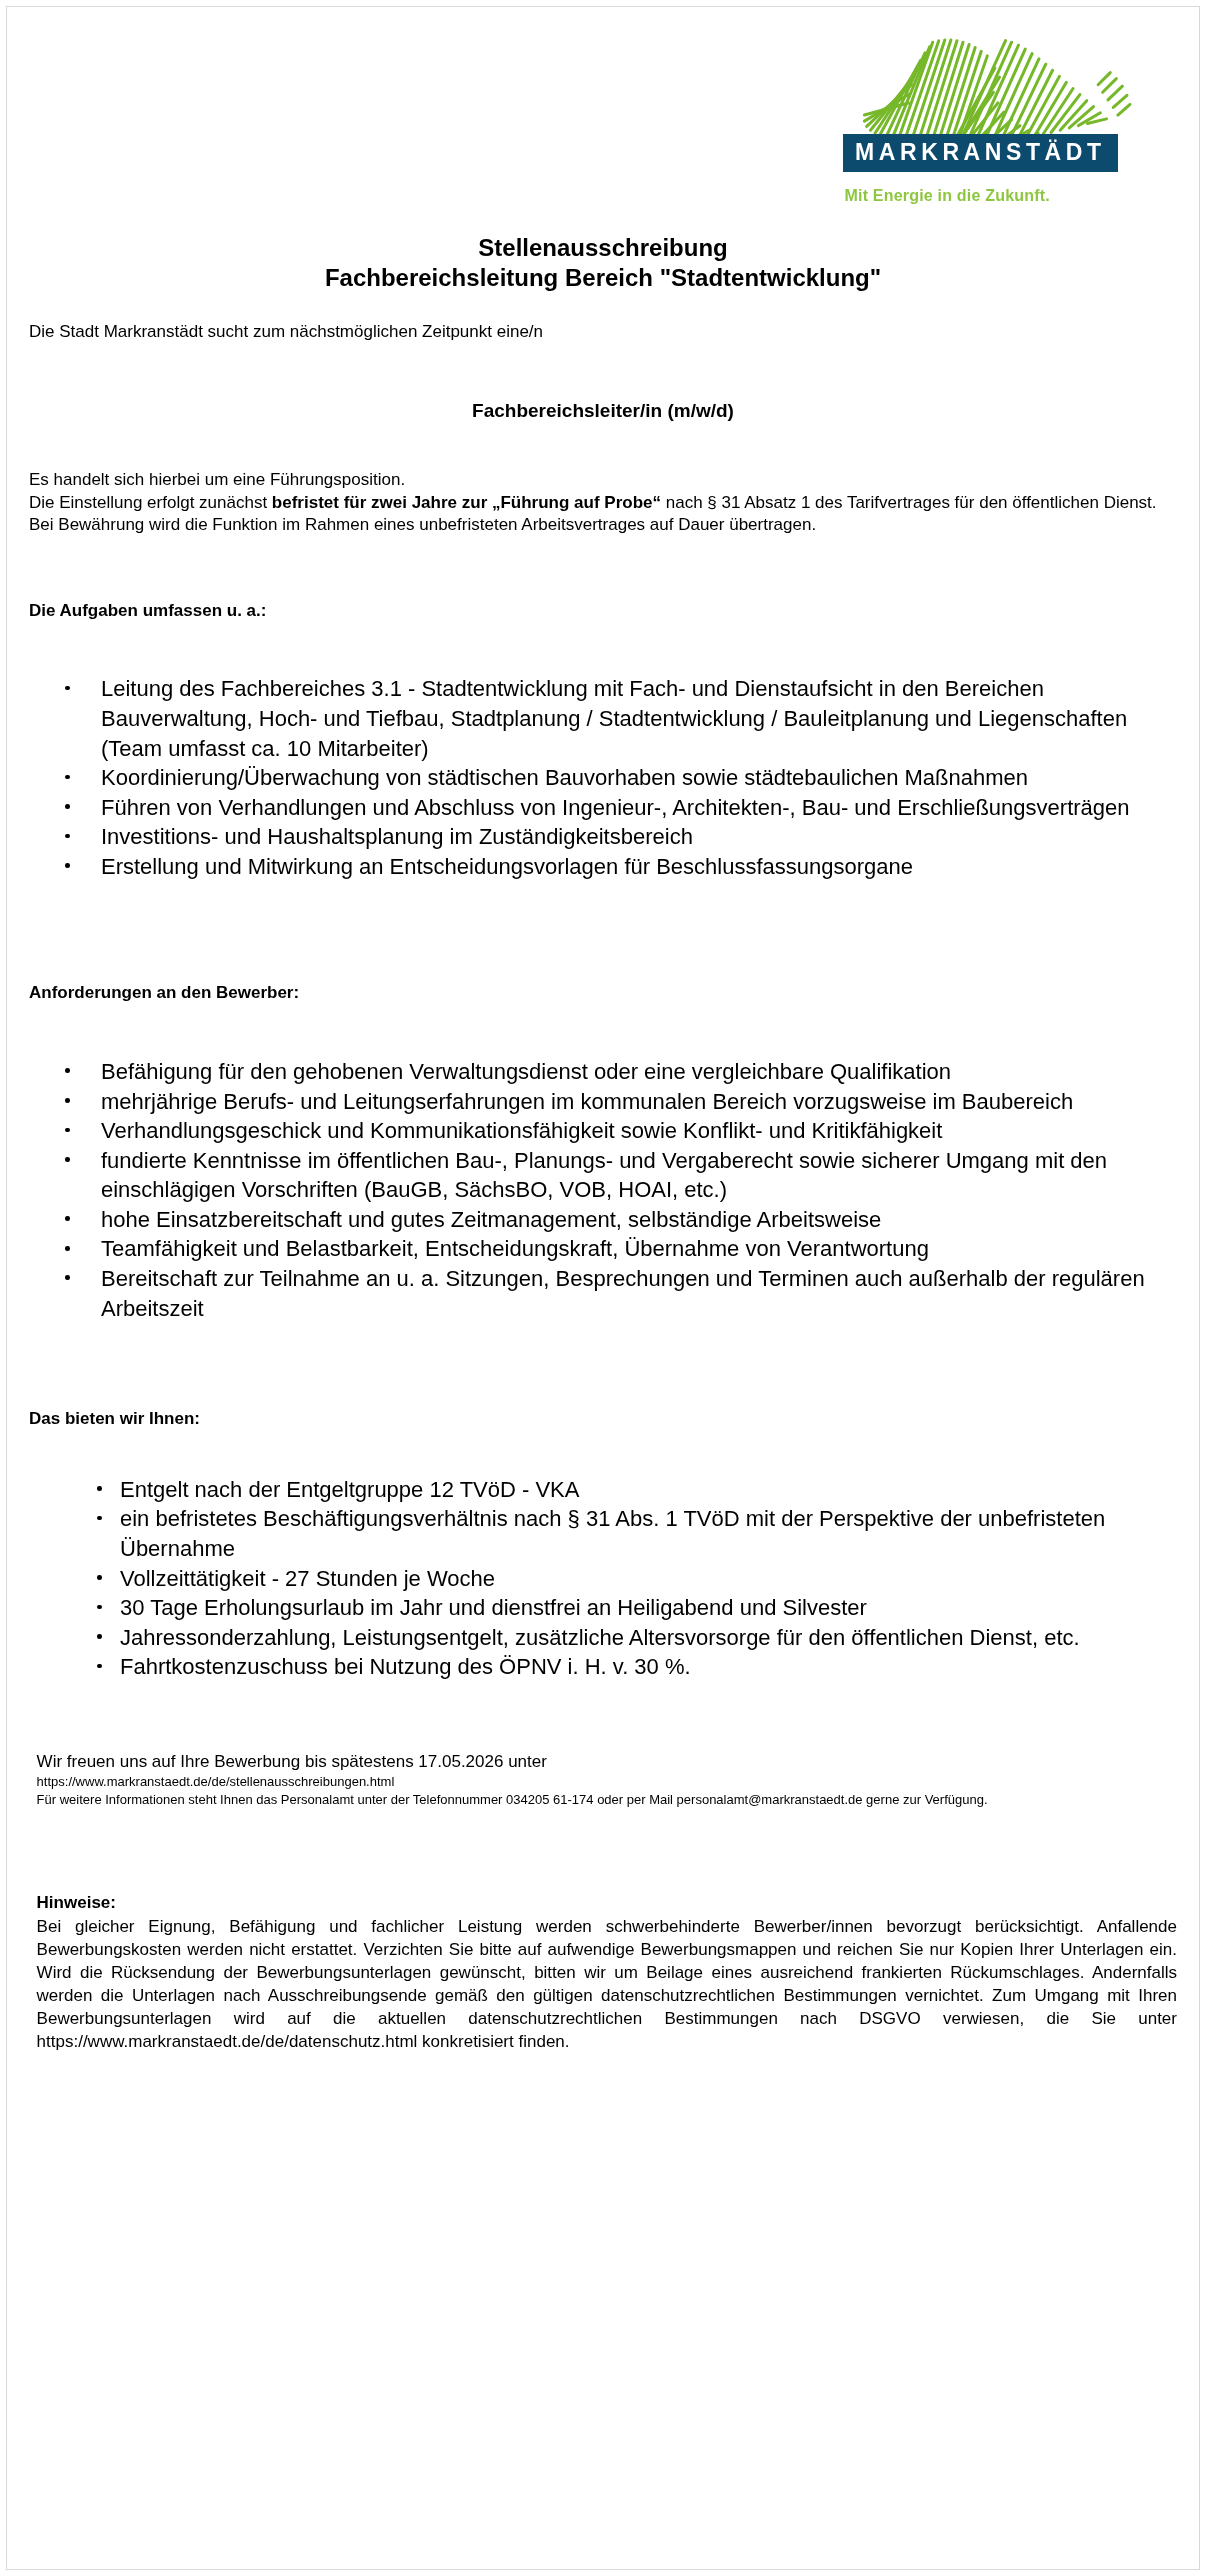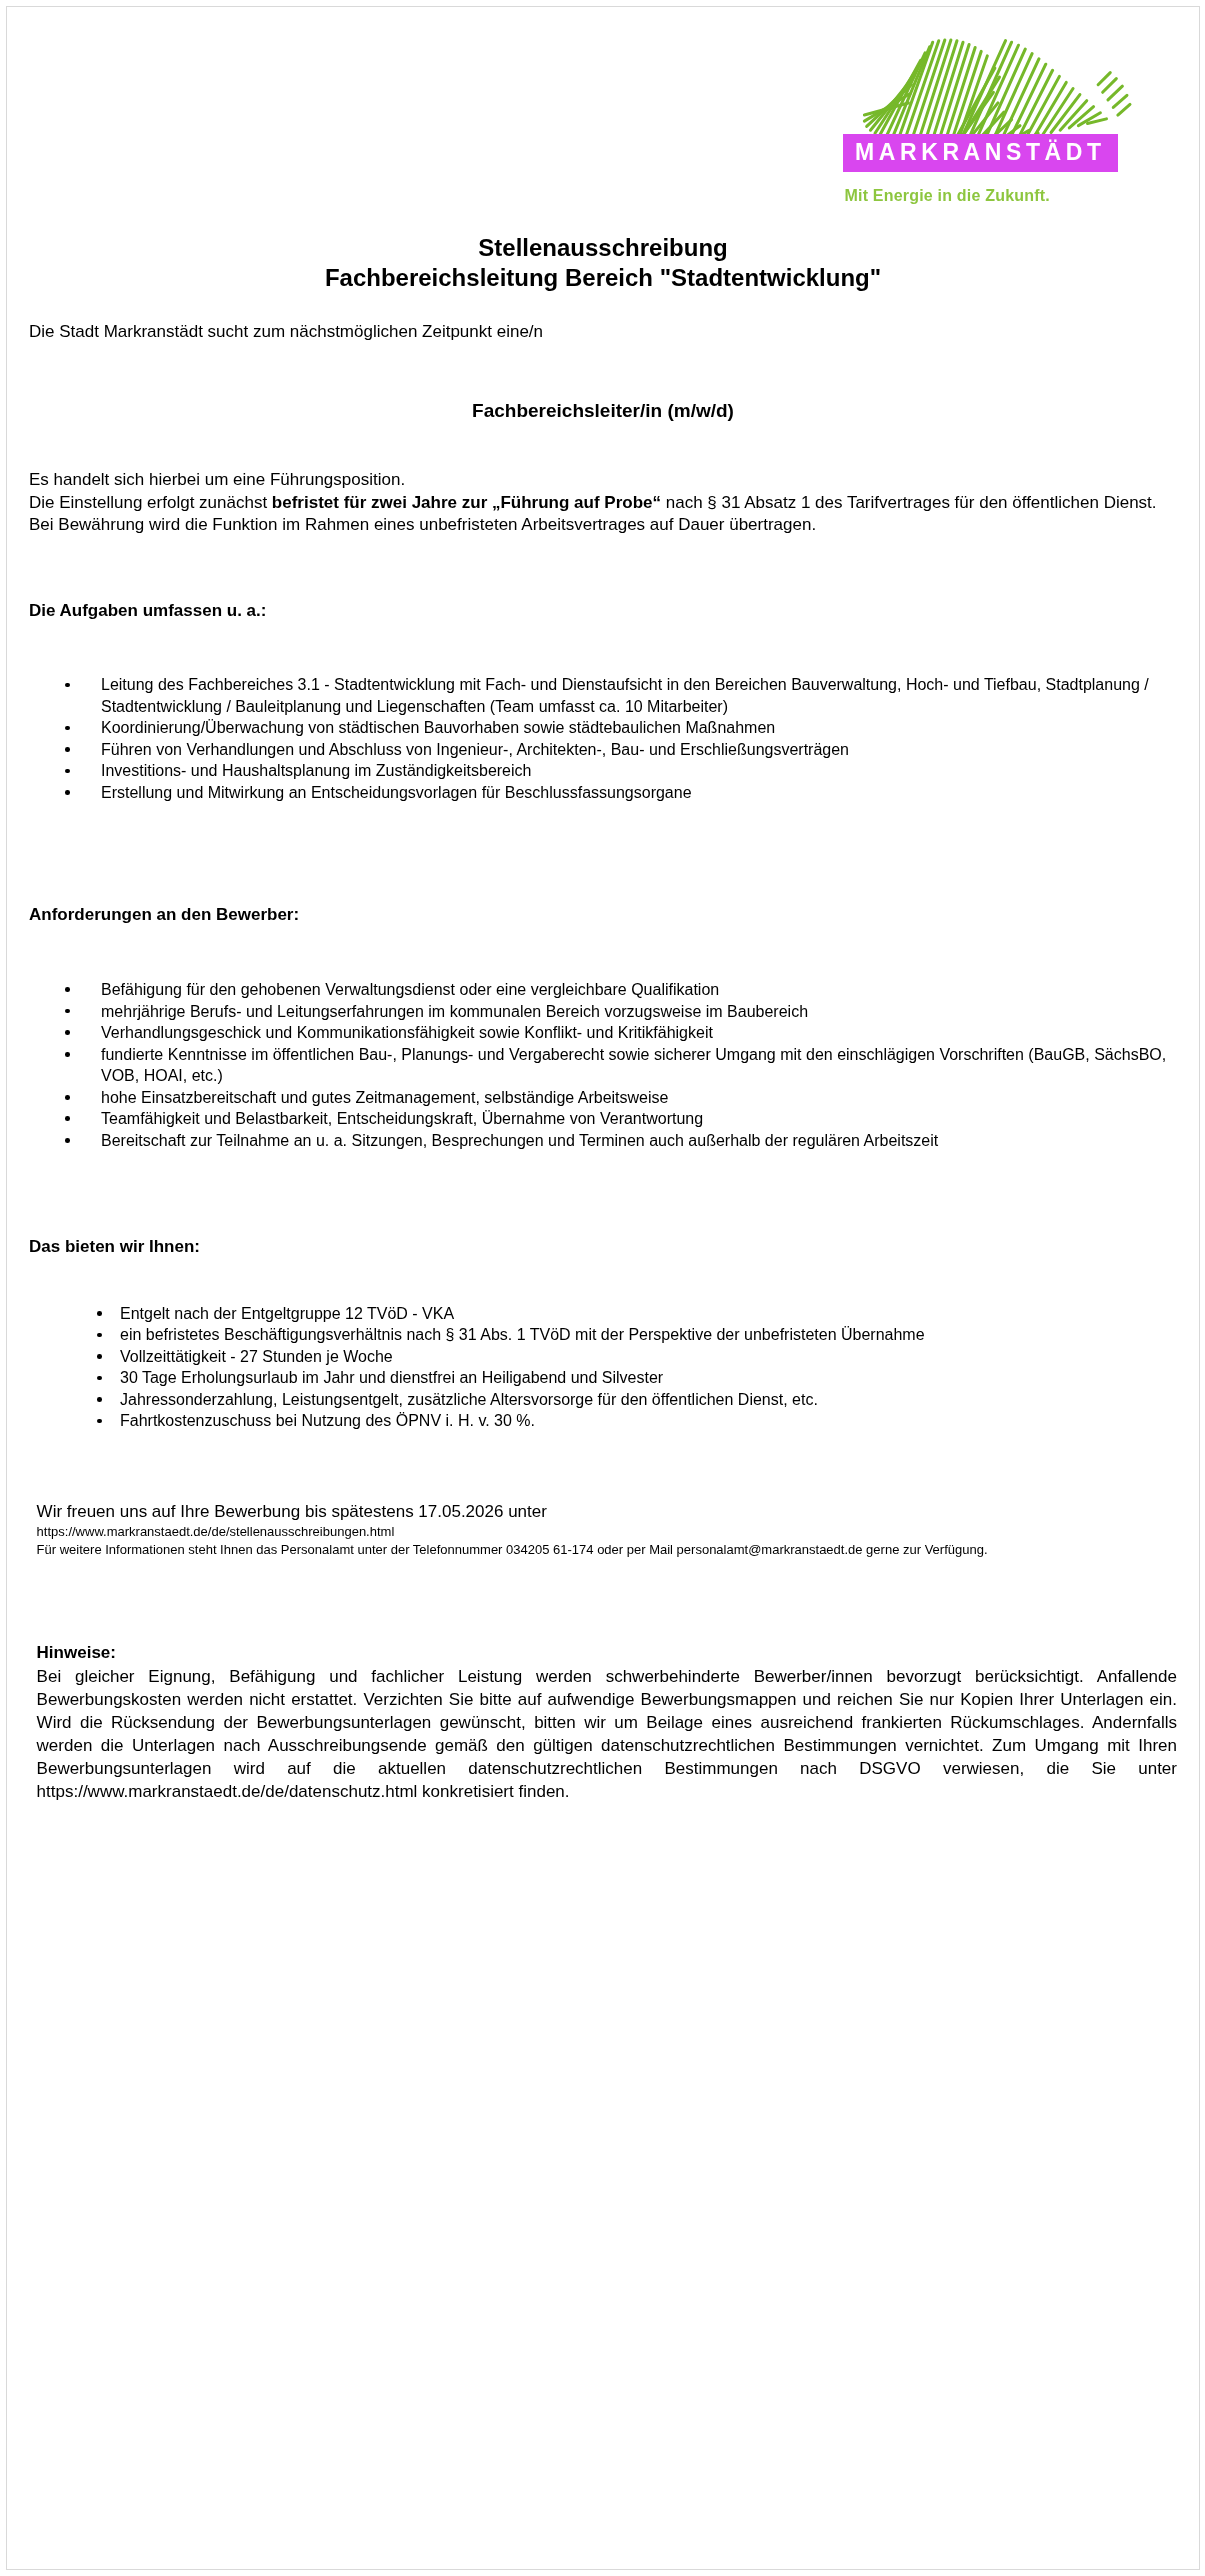--- a/index.html
+++ b/index.html
@@ -47,21 +47,21 @@
   .logo-mark {
     position: relative;
     height: 129px;
     width: 319px;
   }
   .logo-mark svg { display: block; }
   .logo-band {
     position: absolute;
     left: 0px;
     top: 110px;
-    background: #d946ef;
+    background: #0c4a6e;
     padding: 6.8px 12px 8.4px 12px;
     display: inline-block;
   }
   .logo-band span {
     color: #ffffff;
     font-family: "Liberation Sans", sans-serif;
     font-weight: bold;
     font-size: 23px;
     letter-spacing: 4.6px;
     line-height: 1;
@@ -114,21 +114,21 @@
   }
   b, .b { font-weight: bold; }
 
   ul.bullets {
     margin: 0;
     padding: 0;
     list-style: none;
   }
   ul.bullets li {
     position: relative;
-    font-size: 16px;
+    font-size: 22px;
     line-height: 1.345;
     margin: 0 0 0 0;
   }
   ul.bullets li .dot {
     position: absolute;
     left: 0;
     top: 0.52em;
     width: 4.6px;
     height: 4.6px;
     background: #000;

